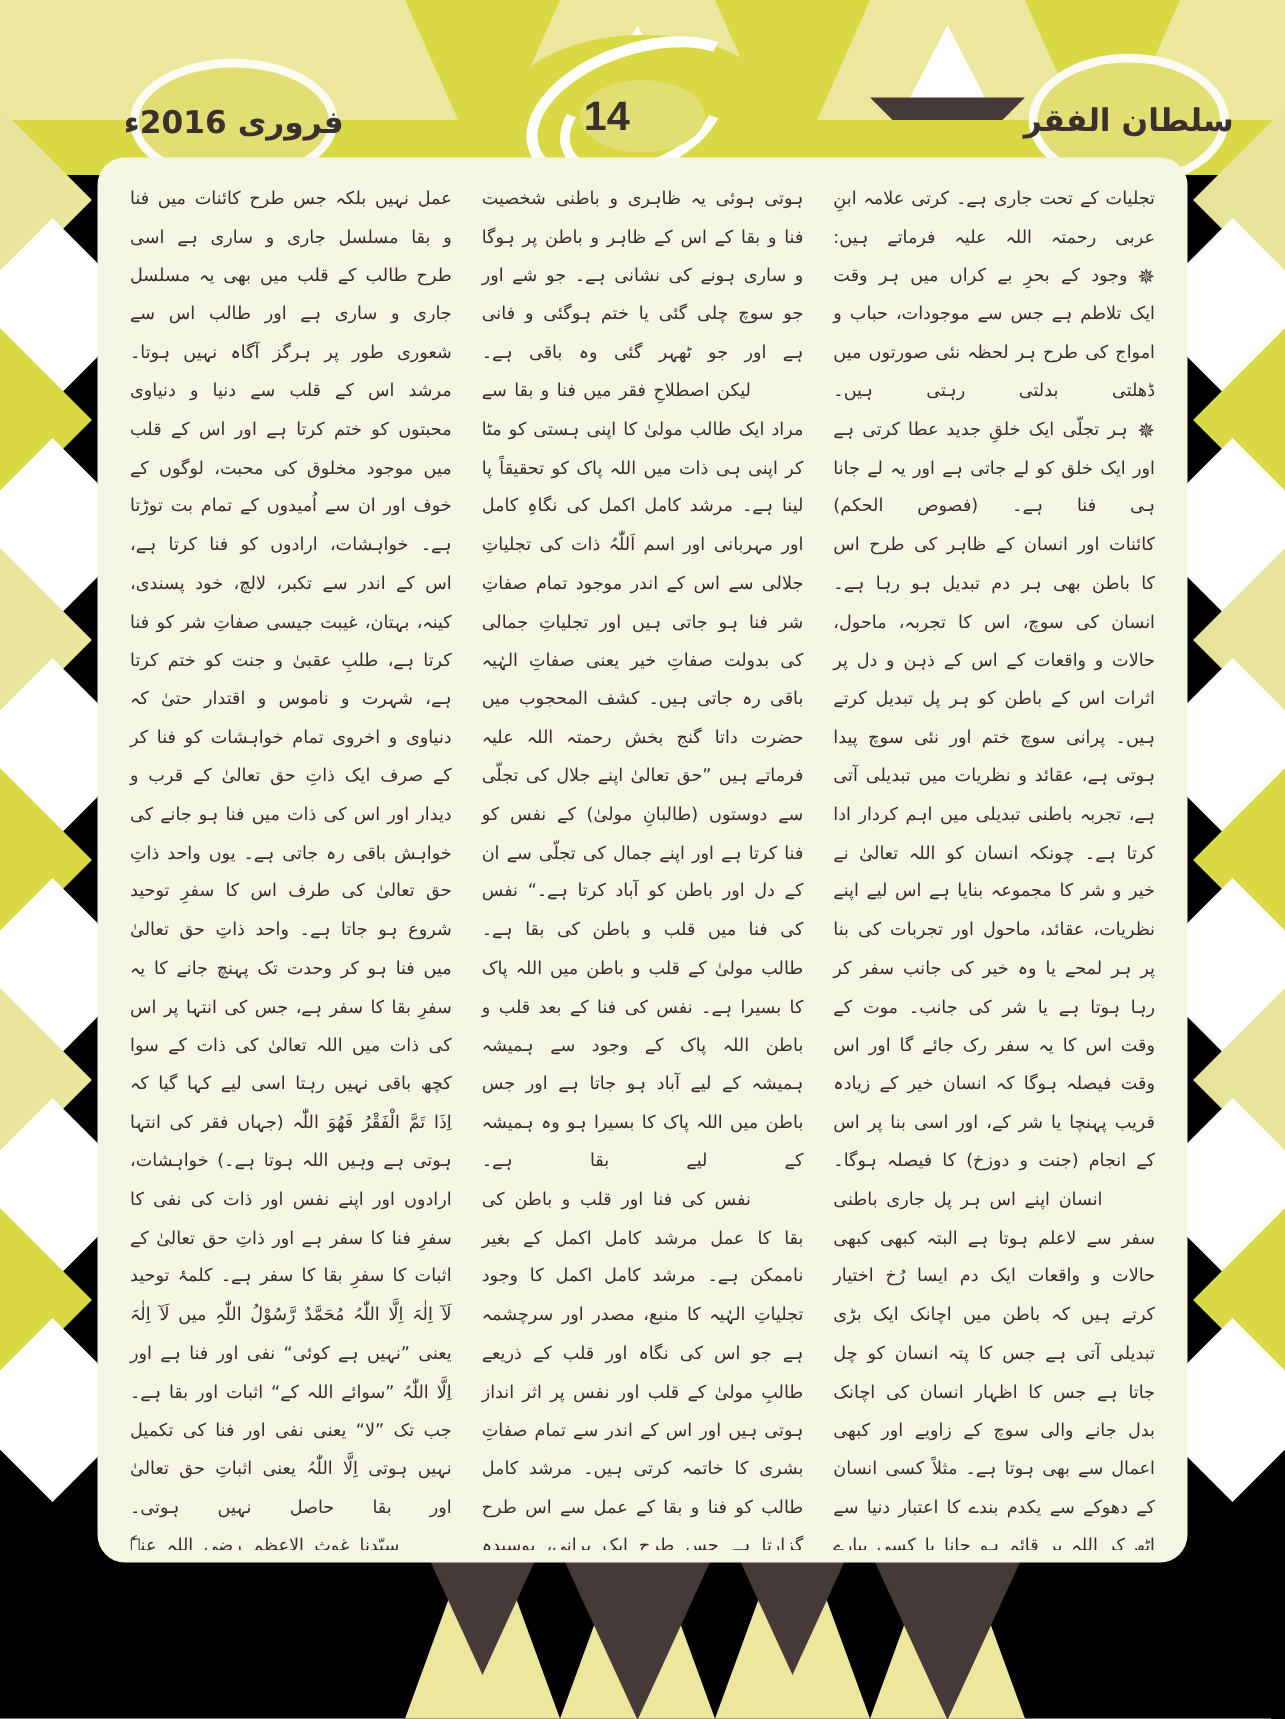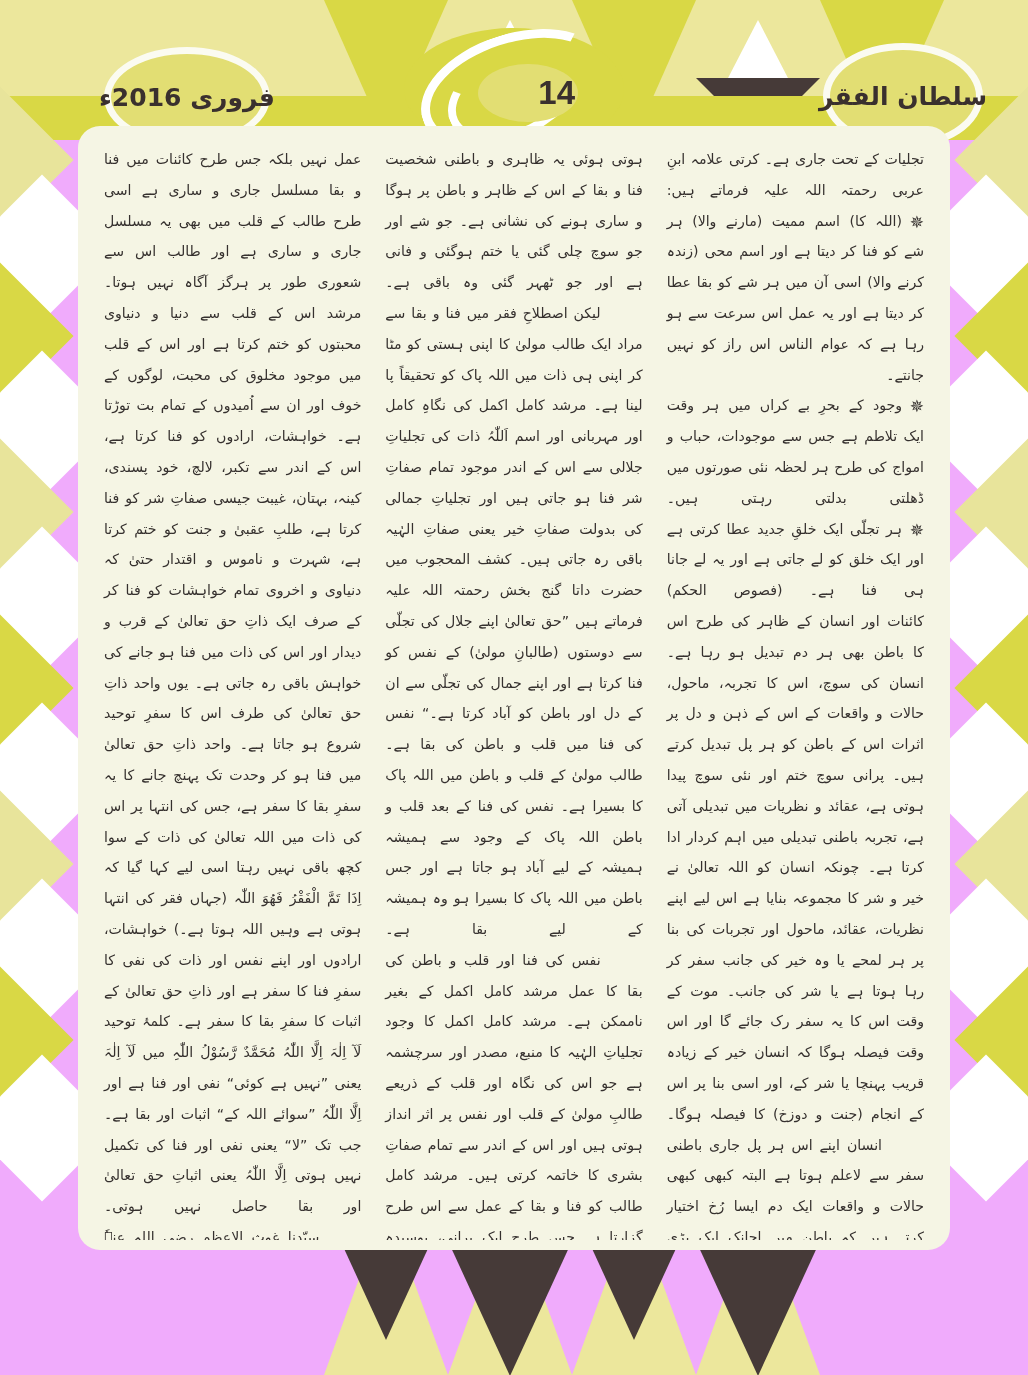--- a/index.html
+++ b/index.html
@@ -9,21 +9,21 @@
     width: 1028px;
     height: 1375px;
     overflow: hidden;
     background: #ffffff;
   }
 
   .page {
     position: relative;
     width: 1028px;
     height: 1375px;
-    background: #f0abfc;
+    background: #000000;
     overflow: hidden;
     font-family: "DejaVu Sans", sans-serif;
   }
 
   
   .band-pale-top {
     position: absolute;
     left: 0; top: 0;
     width: 1028px; height: 96px;
     background: #ECE79C;
@@ -148,26 +148,26 @@
   }
   .swirl-ring2 {
     left: 46px; top: 26px;
     width: 140px; height: 86px;
     border-width: 8px;
     border-top-color: #FFFFFF;
     border-right-color: #FFFFFF;
     transform: rotate(155deg);
   }
   .swirl-inner {
-    left: 80px; top: 40px;
+    left: 66px; top: 40px;
     width: 100px; height: 58px;
     background: #E2DE73;
     display: flex;
     align-items: center;
-    justify-content: flex-end;
+    justify-content: flex-start;
   }
   .swirl-inner span {
     font-family: "Liberation Sans", sans-serif;
     font-size: 33px;
     font-weight: 700;
     color: #3A302E;
   }
 
   
   .card {
@@ -295,21 +295,20 @@
 
   <div class="badge badge-logo">
     <span>سلطان الفقر</span>
   </div>
 
   <div class="card">
     <div class="columns">
 
       <div class="col">
         <p>تجلیات کے تحت جاری ہے۔ کرتی علامہ ابنِ عربی رحمتہ اللہ علیہ فرماتے ہیں:</p>
-        <p><span class="orn">✵</span><span>(اللہ کا) اسم ممیت (مارنے والا) ہر شے کو فنا کر دیتا ہے اور اسم محی (زندہ کرنے والا) اسی آن میں ہر شے کو بقا عطا کر دیتا ہے اور یہ عمل اس سرعت سے ہو رہا ہے کہ عوام الناس اس راز کو نہیں جانتے۔</span></p>
         <p><span class="orn">✵</span><span>وجود کے بحرِ بے کراں میں ہر وقت ایک تلاطم ہے جس سے موجودات، حباب و امواج کی طرح ہر لحظہ نئی صورتوں میں ڈھلتی بدلتی رہتی ہیں۔</span></p>
         <p><span class="orn">✵</span><span>ہر تجلّی ایک خلقِ جدید عطا کرتی ہے اور ایک خلق کو لے جاتی ہے اور یہ لے جانا ہی فنا ہے۔ (فصوص الحکم)</span></p>
         <p>کائنات اور انسان کے ظاہر کی طرح اس کا باطن بھی ہر دم تبدیل ہو رہا ہے۔ انسان کی سوچ، اس کا تجربہ، ماحول، حالات و واقعات کے اس کے ذہن و دل پر اثرات اس کے باطن کو ہر پل تبدیل کرتے ہیں۔ پرانی سوچ ختم اور نئی سوچ پیدا ہوتی ہے، عقائد و نظریات میں تبدیلی آتی ہے، تجربہ باطنی تبدیلی میں اہم کردار ادا کرتا ہے۔ چونکہ انسان کو اللہ تعالیٰ نے خیر و شر کا مجموعہ بنایا ہے اس لیے اپنے نظریات، عقائد، ماحول اور تجربات کی بنا پر ہر لمحے یا وہ خیر کی جانب سفر کر رہا ہوتا ہے یا شر کی جانب۔ موت کے وقت اس کا یہ سفر رک جائے گا اور اس وقت فیصلہ ہوگا کہ انسان خیر کے زیادہ قریب پہنچا یا شر کے، اور اسی بنا پر اس کے انجام (جنت و دوزخ) کا فیصلہ ہوگا۔</p>
         <p class="indent">انسان اپنے اس ہر پل جاری باطنی سفر سے لاعلم ہوتا ہے البتہ کبھی کبھی حالات و واقعات ایک دم ایسا رُخ اختیار کرتے ہیں کہ باطن میں اچانک ایک بڑی تبدیلی آتی ہے جس کا پتہ انسان کو چل جاتا ہے جس کا اظہار انسان کی اچانک بدل جانے والی سوچ کے زاویے اور کبھی اعمال سے بھی ہوتا ہے۔ مثلاً کسی انسان کے دھوکے سے یکدم بندے کا اعتبار دنیا سے اٹھ کر اللہ پر قائم ہو جانا یا کسی پیارے کی اچانک وفات سے بندے کی توجہ دنیا سے ہٹ کر آخرت کی طرف مبذول ہو جانا وغیرہ۔ غرض انسان کی ہر لمحے تبدیل</p>
       </div>
 
       <div class="col">
         <p>ہوتی ہوئی یہ ظاہری و باطنی شخصیت فنا و بقا کے اس کے ظاہر و باطن پر ہوگا و ساری ہونے کی نشانی ہے۔ جو شے اور جو سوچ چلی گئی یا ختم ہوگئی و فانی ہے اور جو ٹھہر گئی وہ باقی ہے۔</p>
         <p class="indent">لیکن اصطلاحِ فقر میں فنا و بقا سے مراد ایک طالب مولیٰ کا اپنی ہستی کو مٹا کر اپنی ہی ذات میں اللہ پاک کو تحقیقاً پا لینا ہے۔ مرشد کامل اکمل کی نگاہِ کامل اور مہربانی اور اسم اَللّٰہُ ذات کی تجلیاتِ جلالی سے اس کے اندر موجود تمام صفاتِ شر فنا ہو جاتی ہیں اور تجلیاتِ جمالی کی بدولت صفاتِ خیر یعنی صفاتِ الہٰیہ باقی رہ جاتی ہیں۔ کشف المحجوب میں حضرت داتا گنج بخش رحمتہ اللہ علیہ فرماتے ہیں ”حق تعالیٰ اپنے جلال کی تجلّی سے دوستوں (طالبانِ مولیٰ) کے نفس کو فنا کرتا ہے اور اپنے جمال کی تجلّی سے ان کے دل اور باطن کو آباد کرتا ہے۔“ نفس کی فنا میں قلب و باطن کی بقا ہے۔ طالب مولیٰ کے قلب و باطن میں اللہ پاک کا بسیرا ہے۔ نفس کی فنا کے بعد قلب و باطن اللہ پاک کے وجود سے ہمیشہ ہمیشہ کے لیے آباد ہو جاتا ہے اور جس باطن میں اللہ پاک کا بسیرا ہو وہ ہمیشہ کے لیے بقا ہے۔</p>
         <p class="indent">نفس کی فنا اور قلب و باطن کی بقا کا عمل مرشد کامل اکمل کے بغیر ناممکن ہے۔ مرشد کامل اکمل کا وجود تجلیاتِ الہٰیہ کا منبع، مصدر اور سرچشمہ ہے جو اس کی نگاہ اور قلب کے ذریعے طالبِ مولیٰ کے قلب اور نفس پر اثر انداز ہوتی ہیں اور اس کے اندر سے تمام صفاتِ بشری کا خاتمہ کرتی ہیں۔ مرشد کامل طالب کو فنا و بقا کے عمل سے اس طرح گزارتا ہے جس طرح ایک پرانی، بوسیدہ اور ناقابلِ رہائش عمارت کو گرا کر ایک نئی خوبصورت اور رہنے کے لائق عمارت تعمیر کی جاتی ہے۔ اس نئی باطنی عمارت کی تعمیر اس طرز پر کی جاتی ہے کہ وہ اللہ پاک کے رہنے کے لائق ہو۔ پس مرشد کامل کی مہربانی سے طالب کے گندے، میلے اور بدبودار نفس و قلب کا خاتمہ ”فنا“ ہے اور ایک نئے، نورانی، خوبصورت اور صفاتِ الہٰیہ سے مزین قلب و باطن کا آباد ہونا بقا ہے۔ پہلے عملِ فنا کی تکمیل ہوتی ہے پھر بقا کا عمل شروع ہوتا ہے۔ عملِ فنا کے بھی کئی مراتب ہیں اور بقا کے بھی۔ یعنی یہ یکدم واقع ہونے والا</p>

